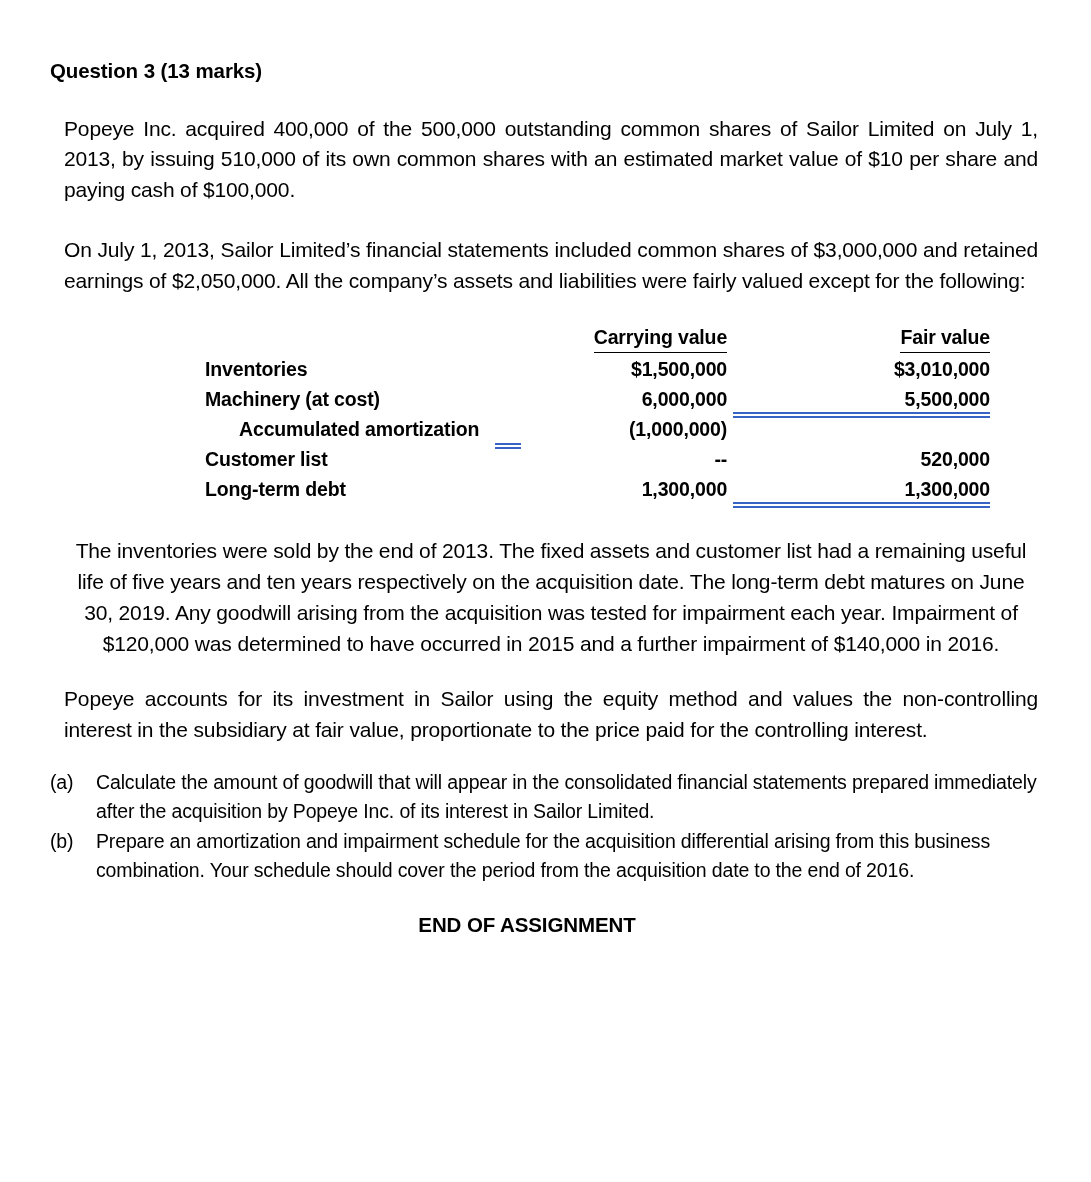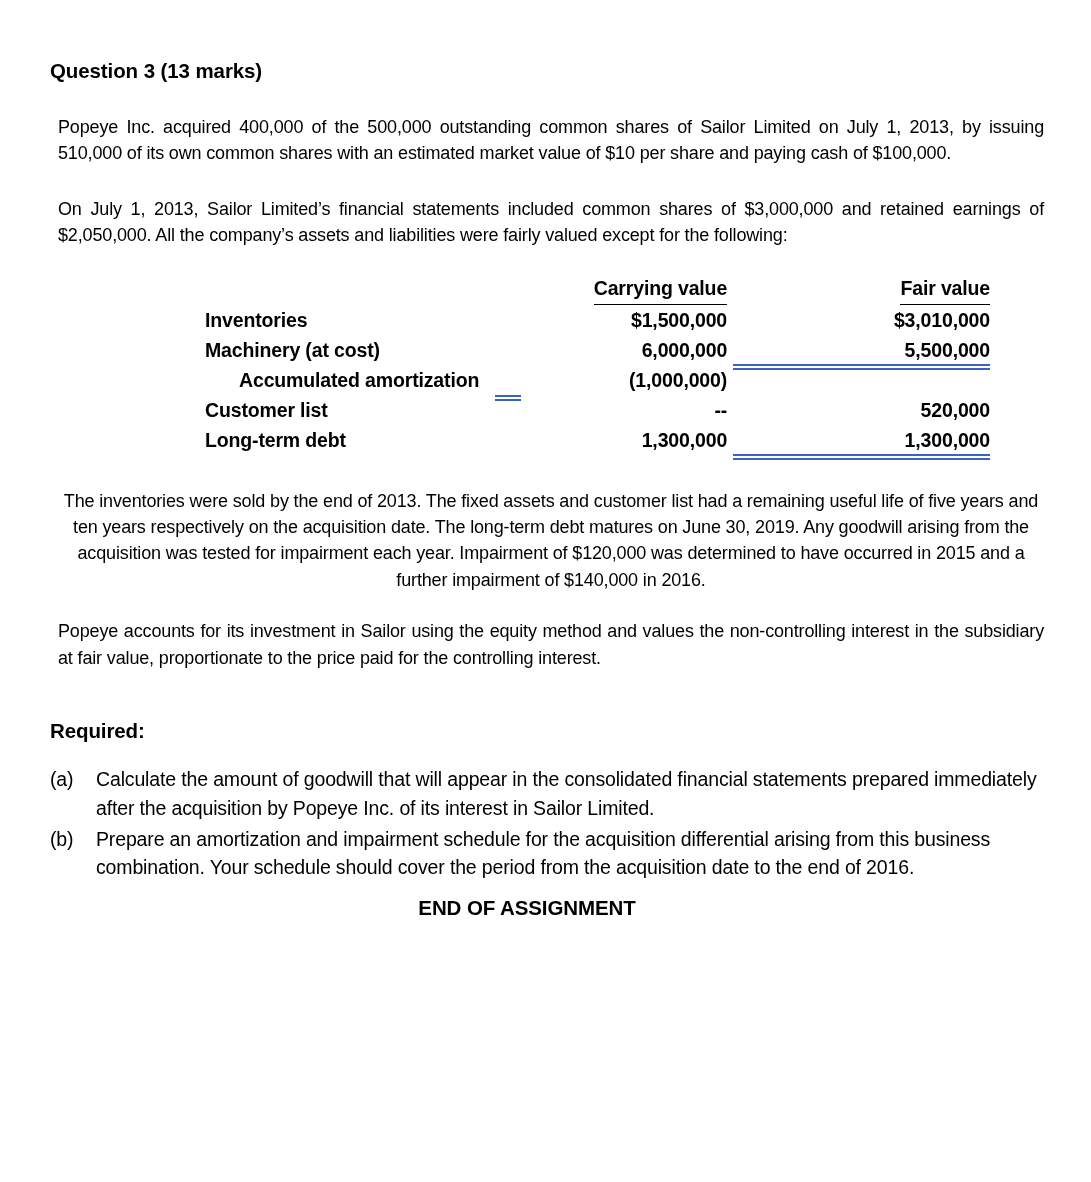--- a/index.html
+++ b/index.html
@@ -32,24 +32,24 @@
   .q-title {
     font-size: 20.5px;
     font-weight: bold;
     letter-spacing: -0.1px;
     margin-top: 58px;
     margin-bottom: 0;
     line-height: 1.25;
   }
 
   p.body-para {
-    font-size: 18px;
+    font-size: 21px;
     line-height: 1.47;
     text-align: justify;
-    margin: 8px;
+    margin: 14px;
     letter-spacing: -0.15px;
   }
   p.para-1 { margin-top: 30px; }
   p.para-2 { margin-top: 29px; }
   p.para-3 { margin-top: 33px; text-align: center; }
   p.para-4 { margin-top: 25px; }
 
   
   .fv-table {
     margin-top: 26px;
@@ -130,21 +130,21 @@
     margin-bottom: 0;
     text-align: left;
   }
   ol.req-list li + li { margin-top: 2px; }
   ol.req-list li .marker {
     position: absolute;
     left: 0;
     top: 0;
   }
   .end-note {
-    margin-top: 14px;
+    margin-top: 28px;
     text-align: center;
     font-size: 20.5px;
     font-weight: bold;
     letter-spacing: -0.1px;
     padding-right: 48px;
   }
 </style>
 </head>
 <body>
 
@@ -237,21 +237,20 @@
           </td>
         </tr>
 
       </tbody>
     </table>
 
     <p class="body-para para-3">The inventories were sold by the end of 2013.  The fixed assets and customer list had a remaining useful life of five years and ten years respectively on the acquisition date.  The long-term debt matures on June 30, 2019. Any goodwill arising from the acquisition was tested for impairment each year.  Impairment of $120,000 was determined to have occurred in 2015 and a further impairment of $140,000 in 2016.</p>
 
     <p class="body-para para-4">Popeye accounts for its investment in Sailor using the equity method and values the non-controlling interest in the subsidiary at fair value, proportionate to the price paid for the controlling interest.</p>
 
-    <div class="required-title">Required:</div>
 
     <ol class="req-list">
       <li>
         <span class="marker">(a)</span>
         <span>Calculate the amount of goodwill that will appear in the consolidated financial statements prepared immediately after the acquisition by Popeye Inc. of its interest in Sailor Limited.</span>
       </li>
       <li>
         <span class="marker">(b)</span>
         <span>Prepare an amortization and impairment schedule for the acquisition differential arising from this business combination.  Your schedule should cover the period from the acquisition date to the end of 2016.</span>
       </li>

